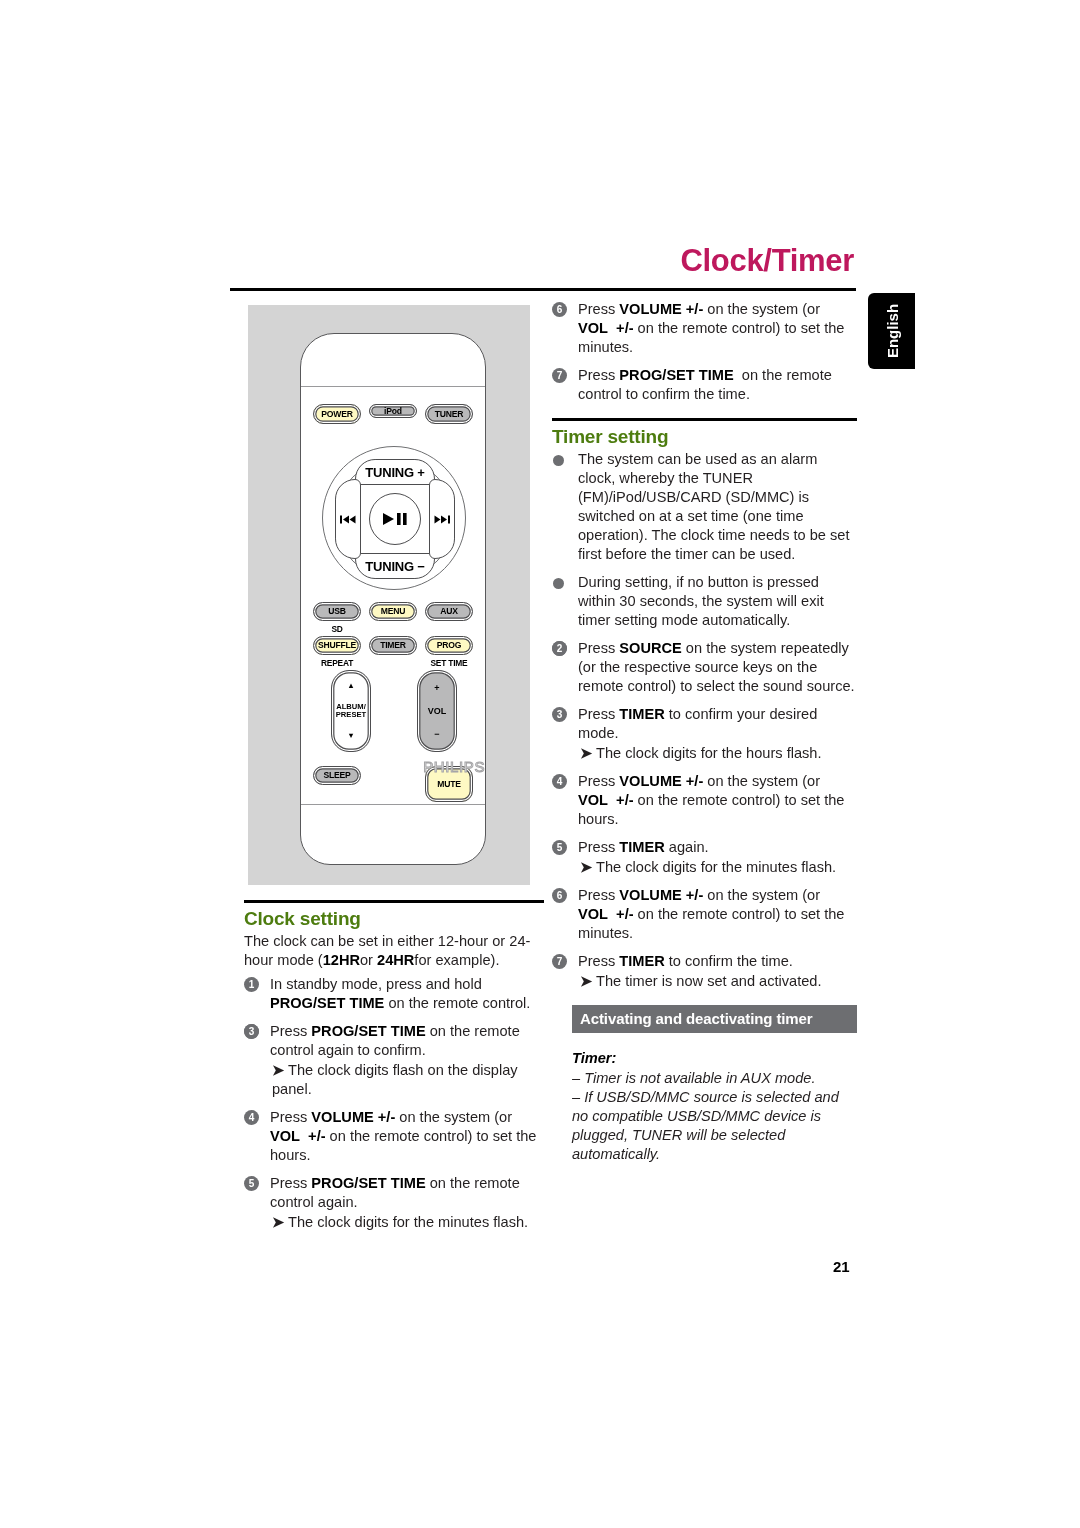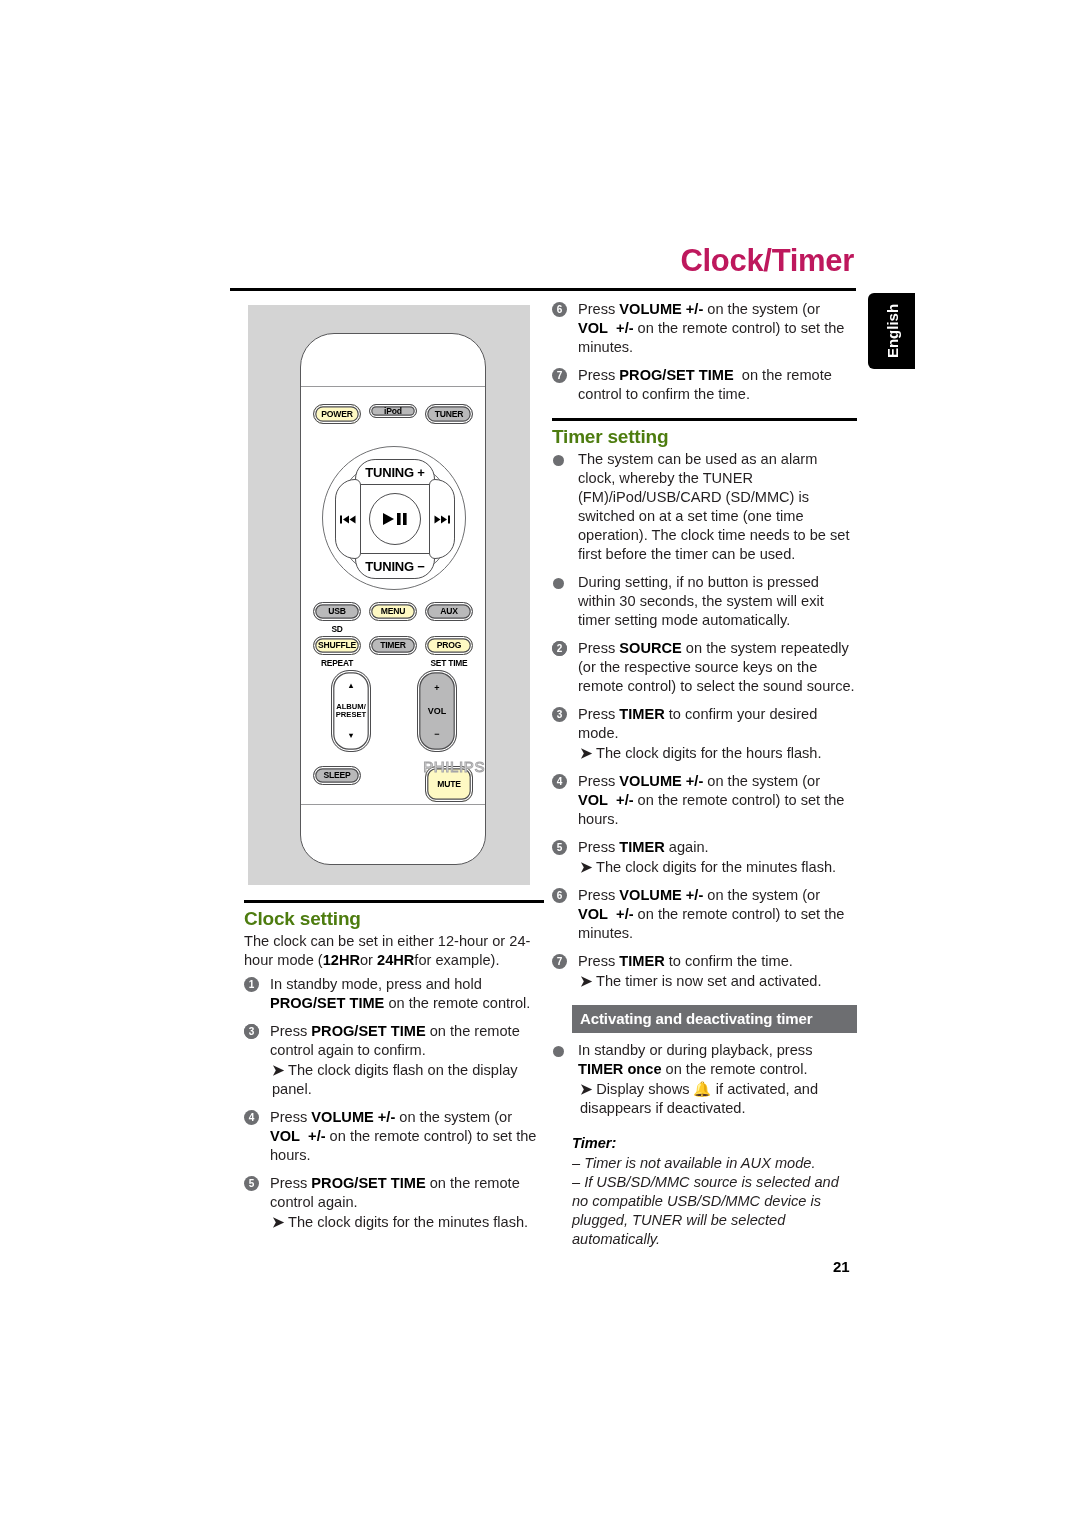--- a/index.html
+++ b/index.html
@@ -443,28 +443,20 @@
         <div class="step"><span class="step-num">2</span><span>Press <b>SOURCE</b> on the system repeatedly (or the respective source keys on the remote control) to select the sound source.</span></div>
         <div class="step"><span class="step-num">3</span><span>Press <b>TIMER</b> to confirm your desired mode.</span><div class="result"><span class="arrow">➤</span> <span>The clock digits for the hours flash.</span></div></div>
         <div class="step"><span class="step-num">4</span><span>Press <b>VOLUME +/-</b> on the system (or <b>VOL&nbsp; +/-</b> on the remote control) to set the hours.</span></div>
         <div class="step"><span class="step-num">5</span><span>Press <b>TIMER</b> again.</span><div class="result"><span class="arrow">➤</span> <span>The clock digits for the minutes flash.</span></div></div>
         <div class="step"><span class="step-num">6</span><span>Press <b>VOLUME +/-</b> on the system (or <b>VOL&nbsp; +/-</b> on the remote control) to set the minutes.</span></div>
         <div class="step"><span class="step-num">7</span><span>Press <b>TIMER</b> to confirm the time.</span><div class="result"><span class="arrow">➤</span> <span>The timer is now set and activated.</span></div></div>
       </div>
 
     <div class="subhead-bar">Activating and deactivating timer</div>
 
-    <div class="step">
-      <span class="bullet-dot"></span>
-      <span>In standby or during playback, press <b>TIMER once</b> on the remote control.</span>
-      <div class="result">
-        <span class="arrow">➤</span>
-        <span>Display shows 🔔 if activated, and disappears if deactivated.</span>
-      </div>
-    </div>
 
     <div class="notes-title">Timer:</div>
     <div class="note-line">–  Timer is not available in  AUX mode.</div>
     <div class="note-line">–  If USB/SD/MMC source is selected and no compatible USB/SD/MMC device is plugged, TUNER will be selected automatically.</div>
   </div>
 
   <div id="left-col" class="col">
     <div class="section-rule"></div>
     <h2 class="sect">Clock setting</h2>
     <p class="intro">The clock can be set in either 12-hour or 24-hour mode (<b>12HR</b>or <b>24HR</b>for example).</p>

